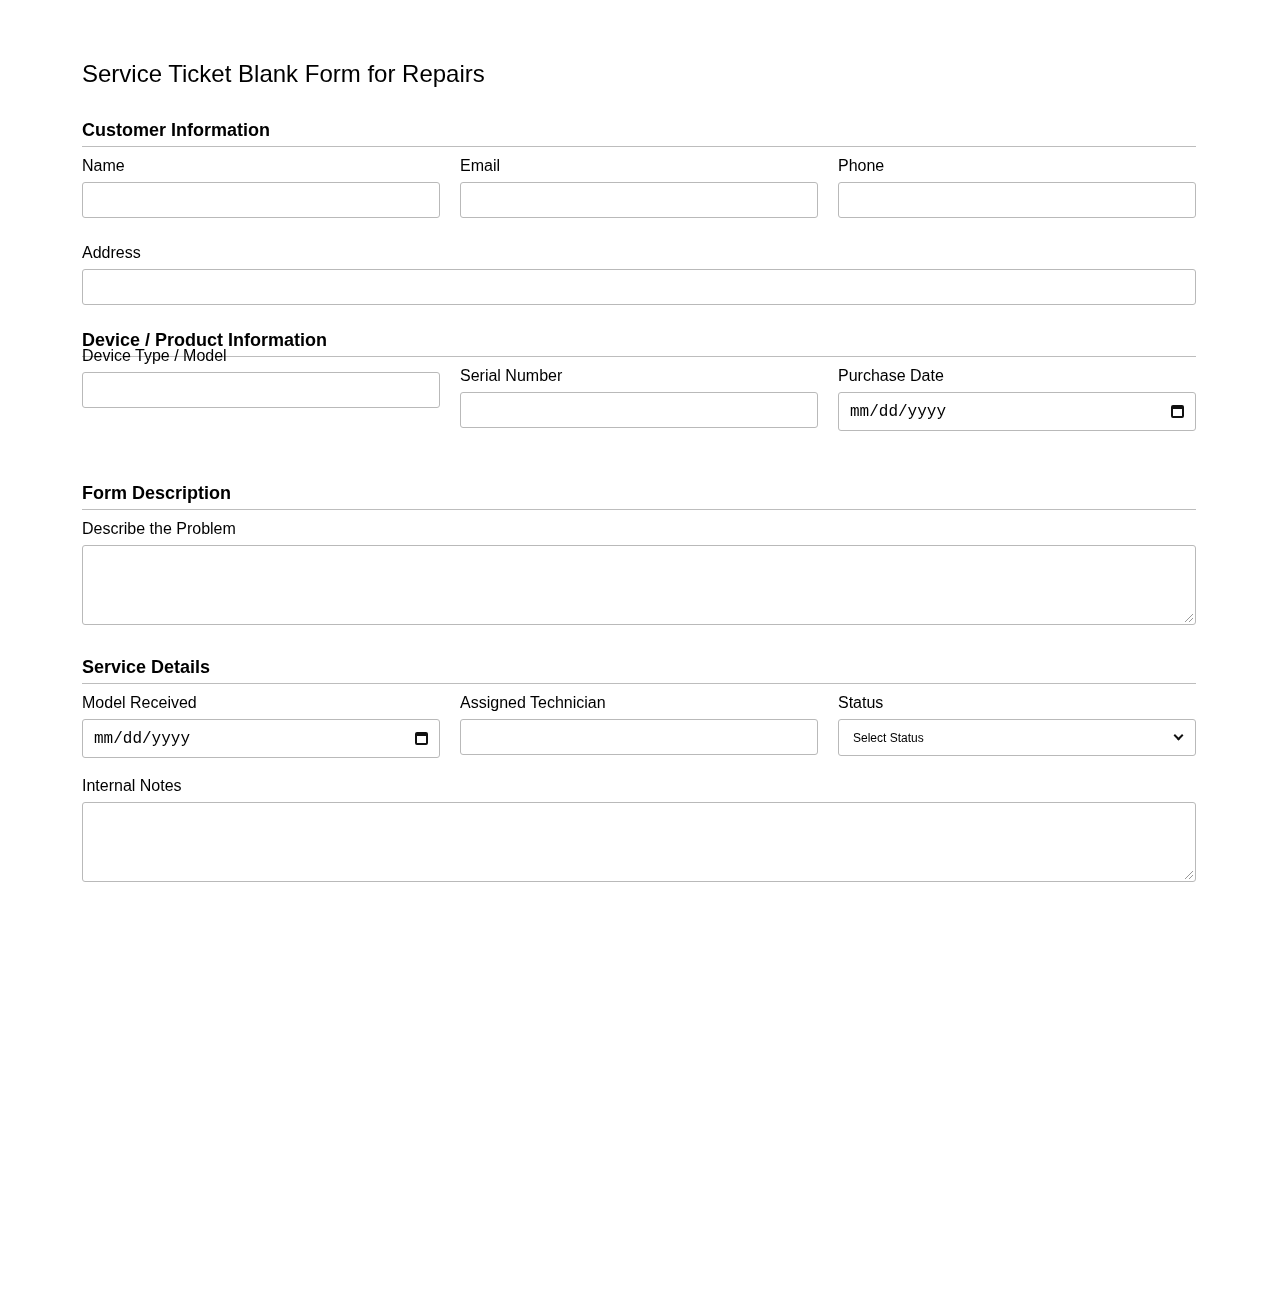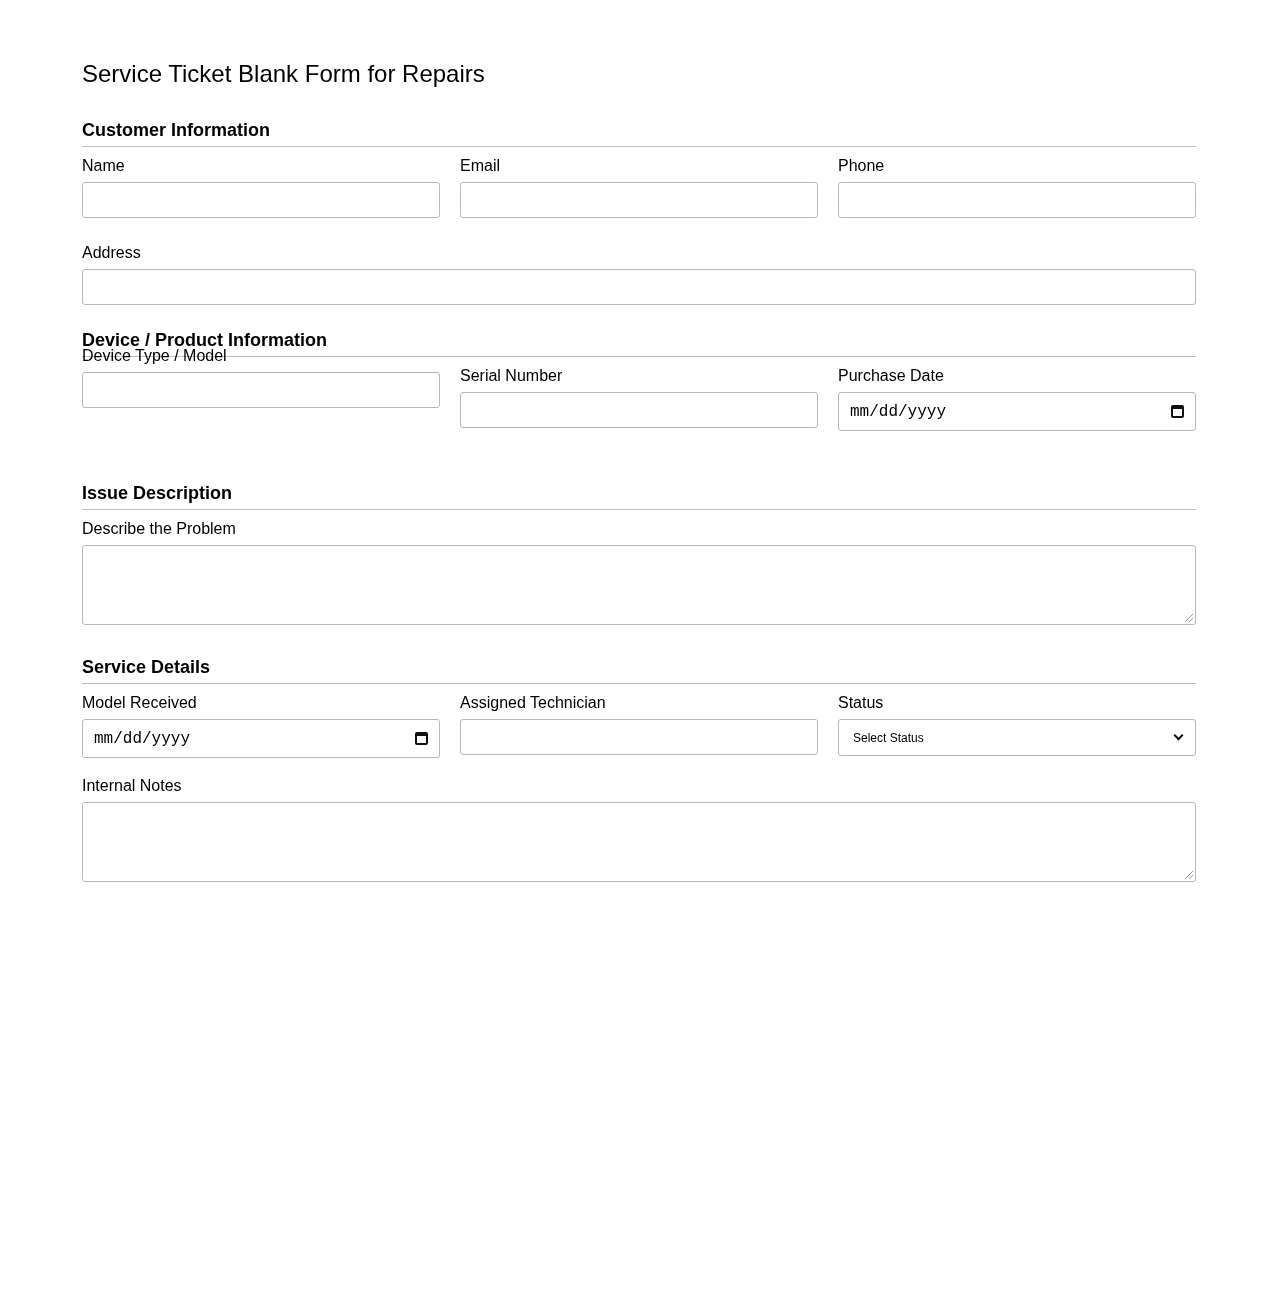--- a/index.html
+++ b/index.html
@@ -92,21 +92,21 @@
     <div class="input" style="top:25px"></div>
   </div>
   <div class="field" style="left:756px; top:367px; width:358px;">
     <span class="label">Purchase Date</span>
     <div class="input date" style="top:25px">
       <span>mm/dd/yyyy</span>
       <span class="cal-icon"></span>
     </div>
   </div>
 
-  <h2 class="section-title" style="top:483px">Issue Description</h2>
+  <h2 class="section-title" style="top:483px">Form Description</h2>
   <div class="field" style="left:0; top:520px; width:1114px;">
     <span class="label">Describe the Problem</span>
     <div class="textarea" style="top:25px">
       <span class="grip"></span>
     </div>
   </div>
 
   <h2 class="section-title" style="top:657px">Service Details</h2>
 
   <div class="field" style="left:0; top:694px; width:358px;">

